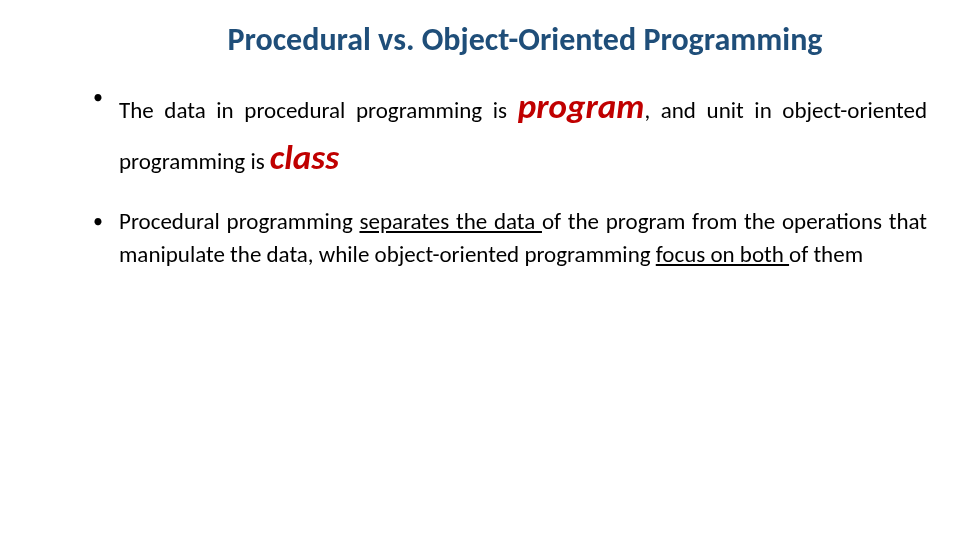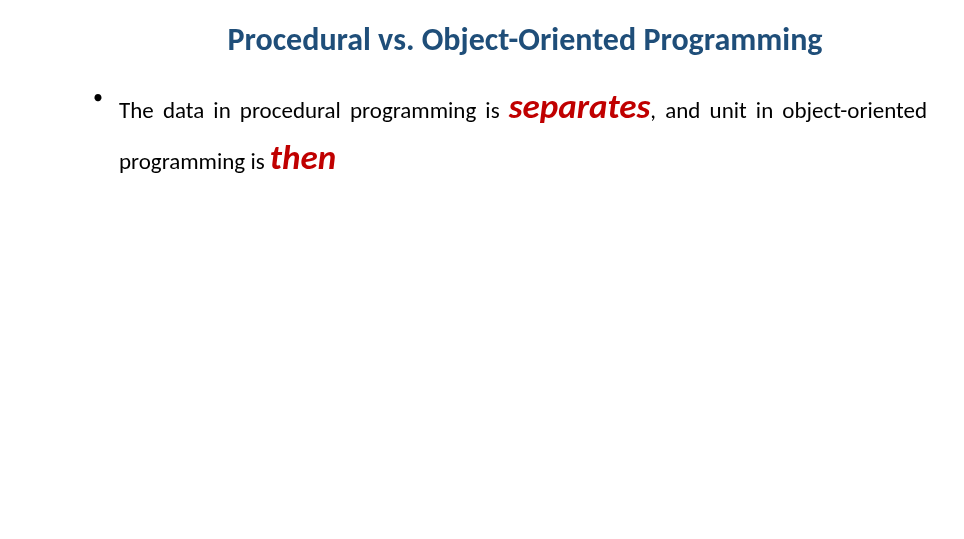--- a/index.html
+++ b/index.html
@@ -66,20 +66,23 @@
 </head>
 <body>
 
 <div class="slide">
 
   <h1 class="title">Procedural vs. Object-Oriented Programming</h1>
 
   <ul class="body">
 
     <li class="li1">
-      <span>The data in procedural programming is </span><span class="big-red">separates</span><span>, and unit in object-oriented programming is </span><span class="big-red">then</span>
+      <span>The data in procedural programming is </span><span class="big-red">program</span><span>, and unit in object-oriented programming is </span><span class="big-red">class</span>
     </li>
 
 
+    <li>
+      <span>Procedural programming </span><span class="u">separates the data </span><span>of the program from the operations that manipulate the data, while object-oriented programming </span><span class="u">focus on both </span><span>of them</span>
+    </li>
 
   </ul>
 
 </div>
 
 </body></html>

